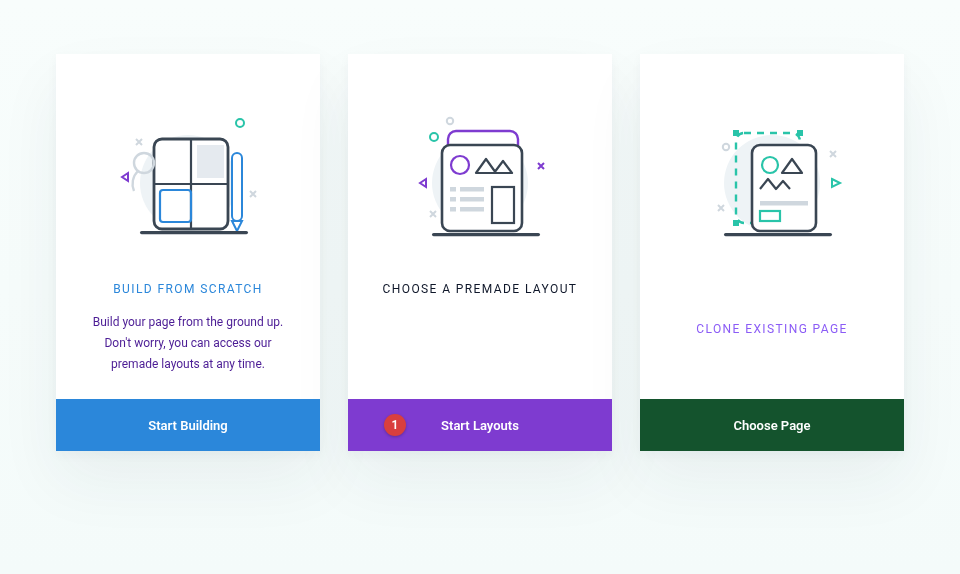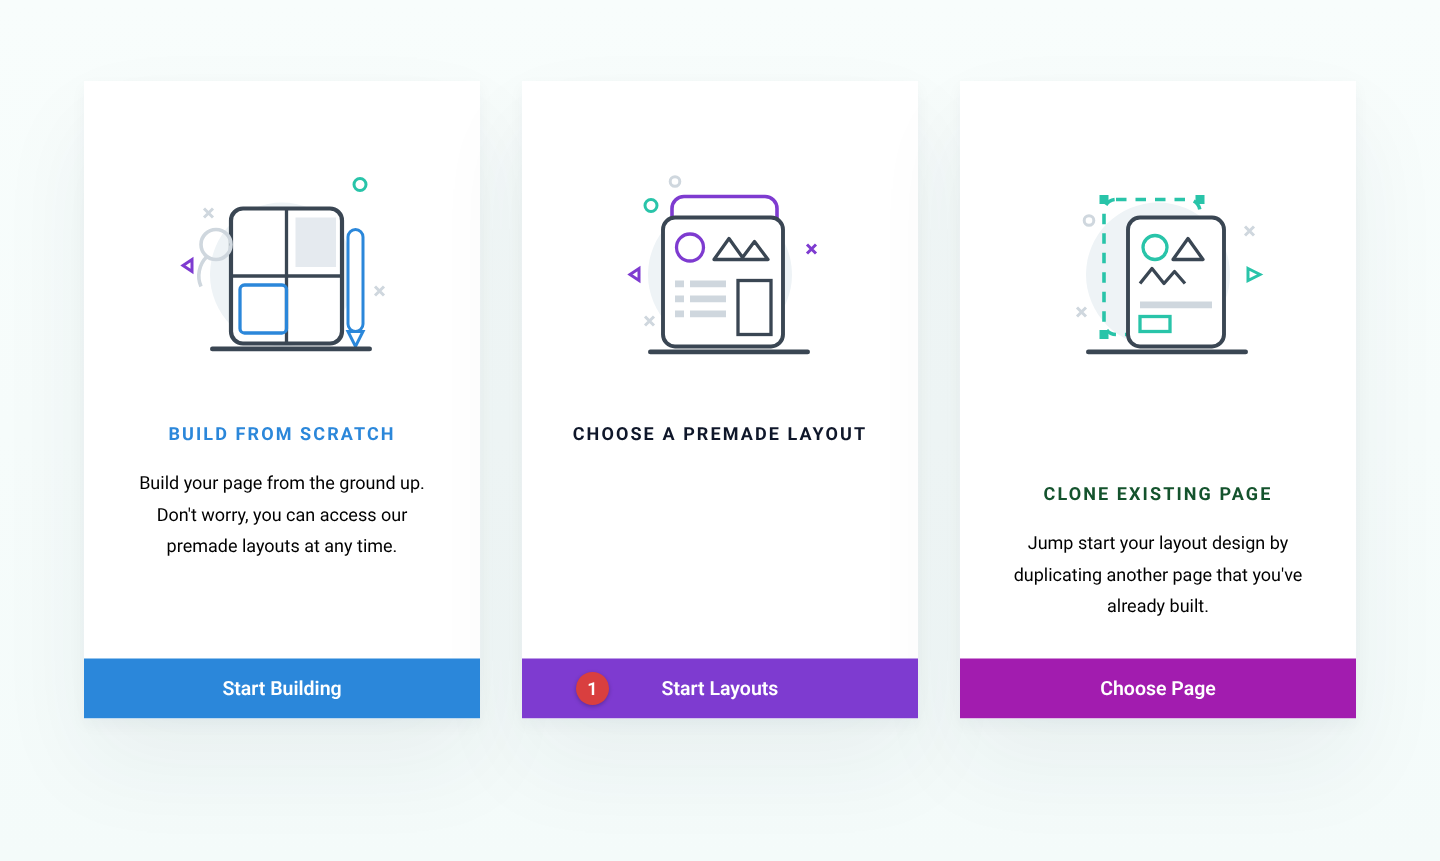--- a/index.html
+++ b/index.html
@@ -34,49 +34,49 @@
   .illus {
     height: 196px;
     display: flex;
     align-items: center;
     justify-content: center;
   }
   .illus svg { display: block; }
   .card-title {
     font-size: 12px;
     letter-spacing: 1.4px;
-    font-weight: 700;
+    font-weight: 400;
     text-transform: uppercase;
     margin-top: 8px;
     margin-bottom: 16px;
   }
   .card-scratch .card-title { color: #2b87da; }
   .card-premade .card-title { color: #0f172a; }
-  .card-clone   .card-title { color: #14532d; margin-top: 48px; }
+  .card-clone   .card-title { color: #8b5cf6; margin-top: 48px; }
   .card-desc {
     font-size: 12px;
     line-height: 1.75;
-    color: #000000;
+    color: #4c1d95;
     max-width: 230px;
     margin: 0 auto;
   }
   .card-btn {
-    height: 40px;
+    height: 52px;
     display: flex;
     align-items: center;
     justify-content: center;
     color: #fff;
     font-size: 13px;
     font-weight: 600;
     cursor: pointer;
     position: relative;
   }
   .card-scratch .card-btn { background: #2b87da; }
   .card-premade .card-btn { background: #7e3bd0; }
-  .card-clone   .card-btn { background: #a21caf; }
+  .card-clone   .card-btn { background: #14532d; }
   .spacer { flex: 1; }
   .step-badge {
     position: absolute;
     left: 36px;
     top: 50%;
     transform: translateY(-50%);
     width: 22px;
     height: 22px;
     border-radius: 50%;
     background: #d93f3f;
@@ -182,21 +182,20 @@
           <rect x="78" y="120" width="20" height="10" fill="none" stroke="#29c4a9" stroke-width="2.2"></rect>
 
           <polygon points="150,88 158,92 150,96" fill="none" stroke="#29c4a9" stroke-width="2"></polygon>
           <circle cx="44" cy="56" r="3.2" fill="none" stroke="#cfd7de" stroke-width="2"></circle>
           <path d="M148 60 l6 6 M154 60 l-6 6" stroke="#cfd7de" stroke-width="2"></path>
           <path d="M36 114 l6 6 M42 114 l-6 6" stroke="#cfd7de" stroke-width="2"></path>
           <rect x="42" y="142" width="108" height="3.2" rx="1.6" fill="#3a4653"></rect>
         </svg>
       </div>
       <div class="card-title">CLONE EXISTING PAGE</div>
-      <div class="card-desc">Jump start your layout design by duplicating another page that you've already built.</div>
       <div class="spacer"></div>
     </div>
     <div class="card-btn">
       <span>Choose Page</span>
     </div>
   </div>
 
 </div>
 
 </body></html>

